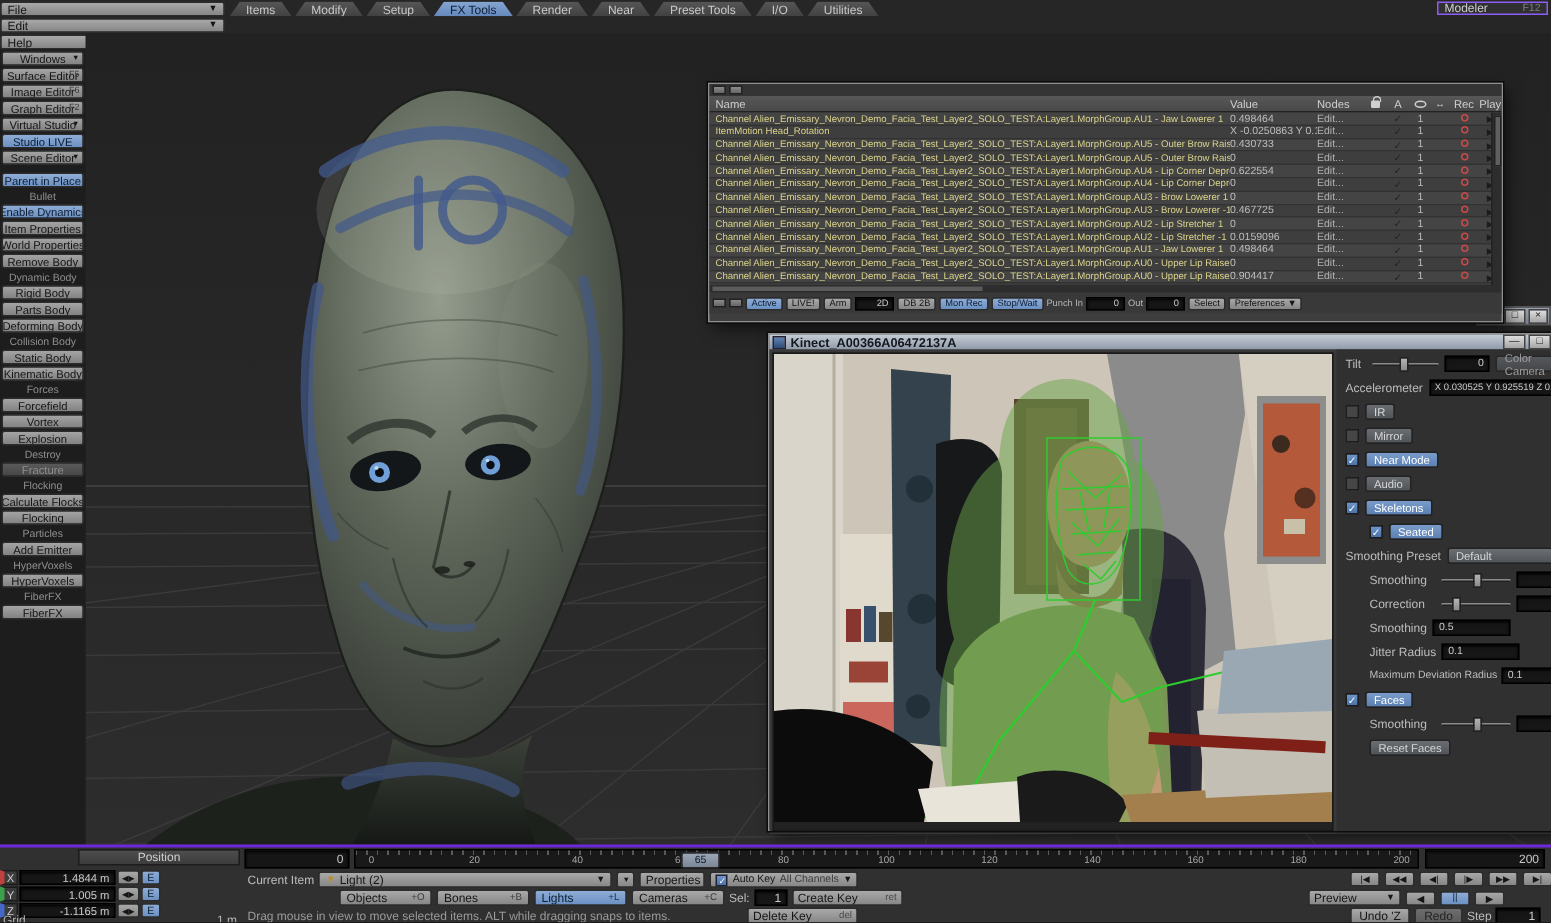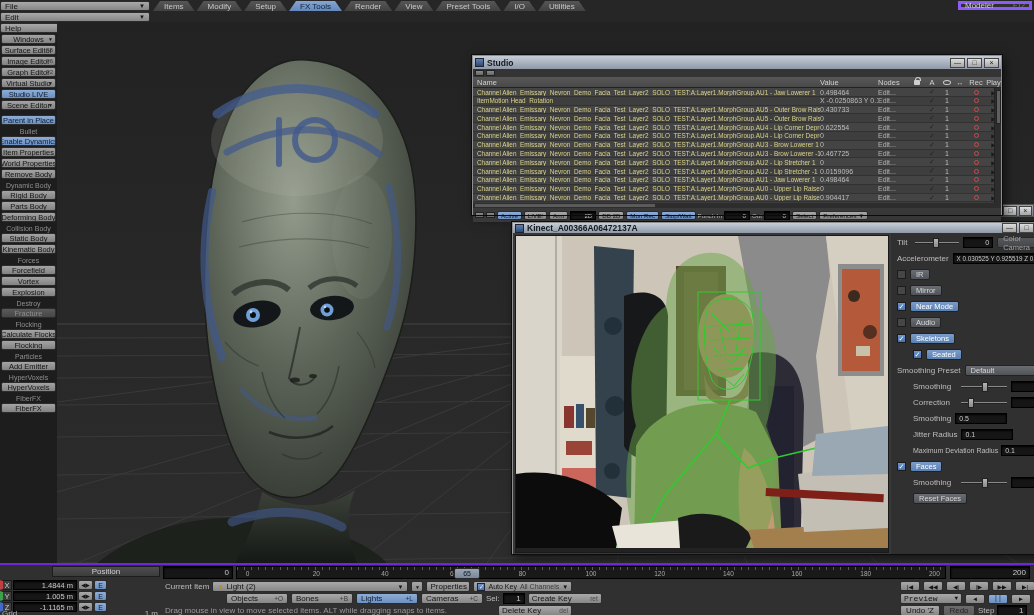--- a/index.html
+++ b/index.html
@@ -19,21 +19,21 @@
   .lbl{color:#bdbdbd;font-size:8px;display:flex;align-items:center;white-space:nowrap;}
   .dd-arrow{font-size:6px;margin-left:4px;}
   
   #row1,#row2{left:0;width:1034px;height:11px;background:#262626;}
   #row1{top:0;} #row2{top:11px;}
   .menu-btn{width:150px;height:10px;margin-top:1px;justify-content:space-between;padding:0 4px;}
   #tabs{position:absolute;left:153px;top:1px;height:10px;display:flex;gap:2px;}
   .tab{height:10px;padding:0 11px;background:linear-gradient(#565656,#414141);color:#c9c9c9;
        font-size:8px;display:flex;align-items:center;clip-path:polygon(7px 0,calc(100% - 7px) 0,100% 100%,0 100%);}
   .tab.active{background:linear-gradient(#86a6d2,#6488bc);color:#0e2036;}
-  #modeler-btn{left:958px;top:1px;width:74px;height:9px;background:#303030;border:3px solid #8b5cf6;
+  #modeler-btn{left:958px;top:1px;width:74px;height:9px;background:#303030;border:1px solid #8b5cf6;
        color:#cfcfcf;font-size:8px;display:flex;align-items:center;justify-content:space-between;padding:0 4px;}
   #modeler-key{color:#7f7f7f;font-size:7px;}
   #topicons{position:absolute;right:2px;top:12px;display:flex;gap:2px;}
   .ticon{width:12px;height:9px;background:linear-gradient(#9c9c9c,#7d7d7d);border:1px solid #2c2c2c;
          color:#222;font-size:7px;display:flex;align-items:center;justify-content:center;border-radius:1px;}
   #persp-dd{left:152px;top:12px;width:90px;height:10px;justify-content:space-between;padding:0 4px;}
   #shading-dd{left:244px;top:12px;width:148px;height:10px;justify-content:space-between;padding:0 4px;}
   #shading-extra{left:394px;top:12px;width:14px;height:10px;}
   .sphere{width:7px;height:7px;border-radius:50%;background:radial-gradient(circle at 30% 30%,#eee,#555);margin-right:3px;}
   #help-strip{left:0;top:22px;width:152px;height:11px;background:#262626;}
@@ -156,21 +156,21 @@
     <div class="btn menu-btn">
       <span>File</span>
       <span class="dd-arrow">▼</span>
     </div>
     <div id="tabs">
         <div class="tab">Items</div>
         <div class="tab">Modify</div>
         <div class="tab">Setup</div>
         <div class="tab active">FX Tools</div>
         <div class="tab">Render</div>
-        <div class="tab">View</div>
+        <div class="tab">Near</div>
         <div class="tab">Preset Tools</div>
         <div class="tab">I/O</div>
         <div class="tab">Utilities</div>
       </div>
     <div class="abs" id="modeler-btn">
       <span>Modeler</span>
       <span id="modeler-key">F12</span>
     </div>
   </div>
   <div class="abs" id="row2">
@@ -291,27 +291,20 @@
     </svg>
   </div>
 
   <div class="abs" id="frag">
     <span class="tb-btn">—</span>
     <span class="tb-btn">□</span>
     <span class="tb-btn">×</span>
   </div>
 
   <div class="abs win" id="studio-win">
-    <div class="titlebar">
-      <span class="tb-icon"></span>
-      <span class="tb-title">Studio</span>
-      <span class="tb-btn">—</span>
-      <span class="tb-btn">□</span>
-      <span class="tb-btn">×</span>
-    </div>
     <div id="studio-strip">
       <span class="mini"></span>
       <span class="mini"></span>
     </div>
     <div class="thead">
       <span>Name</span>
       <span>Value</span>
       <span>Nodes</span>
       <span class="thc">
           <span class="icon-lock"></span>
@@ -861,21 +854,21 @@
     </div>
 
     <div class="brow" style="left:900px;top:16px;">
         <span class="btn tbtn">|◀</span>
         <span class="btn tbtn">◀◀</span>
         <span class="btn tbtn">◀|</span>
         <span class="btn tbtn">|▶</span>
         <span class="btn tbtn">▶▶</span>
         <span class="btn tbtn">▶|</span>
       </div>
-    <div class="brow" style="left:900px;top:28px;font-family:Liberation Mono, monospace;">
+    <div class="brow" style="left:872px;top:28px;">
       <span class="btn" style="width:62px;height:11px;justify-content:space-between;padding:0 3px">
         <span>Preview</span>
         <span class="dd-arrow">▼</span>
       </span>
       <span class="btn pbtn">◀</span>
       <span class="btn pbtn bl">||</span>
       <span class="btn pbtn">▶</span>
     </div>
     <div class="brow" style="left:900px;top:40px;text-align:center;">
       <span class="btn" style="width:40px;height:11px">Undo 'Z</span>

